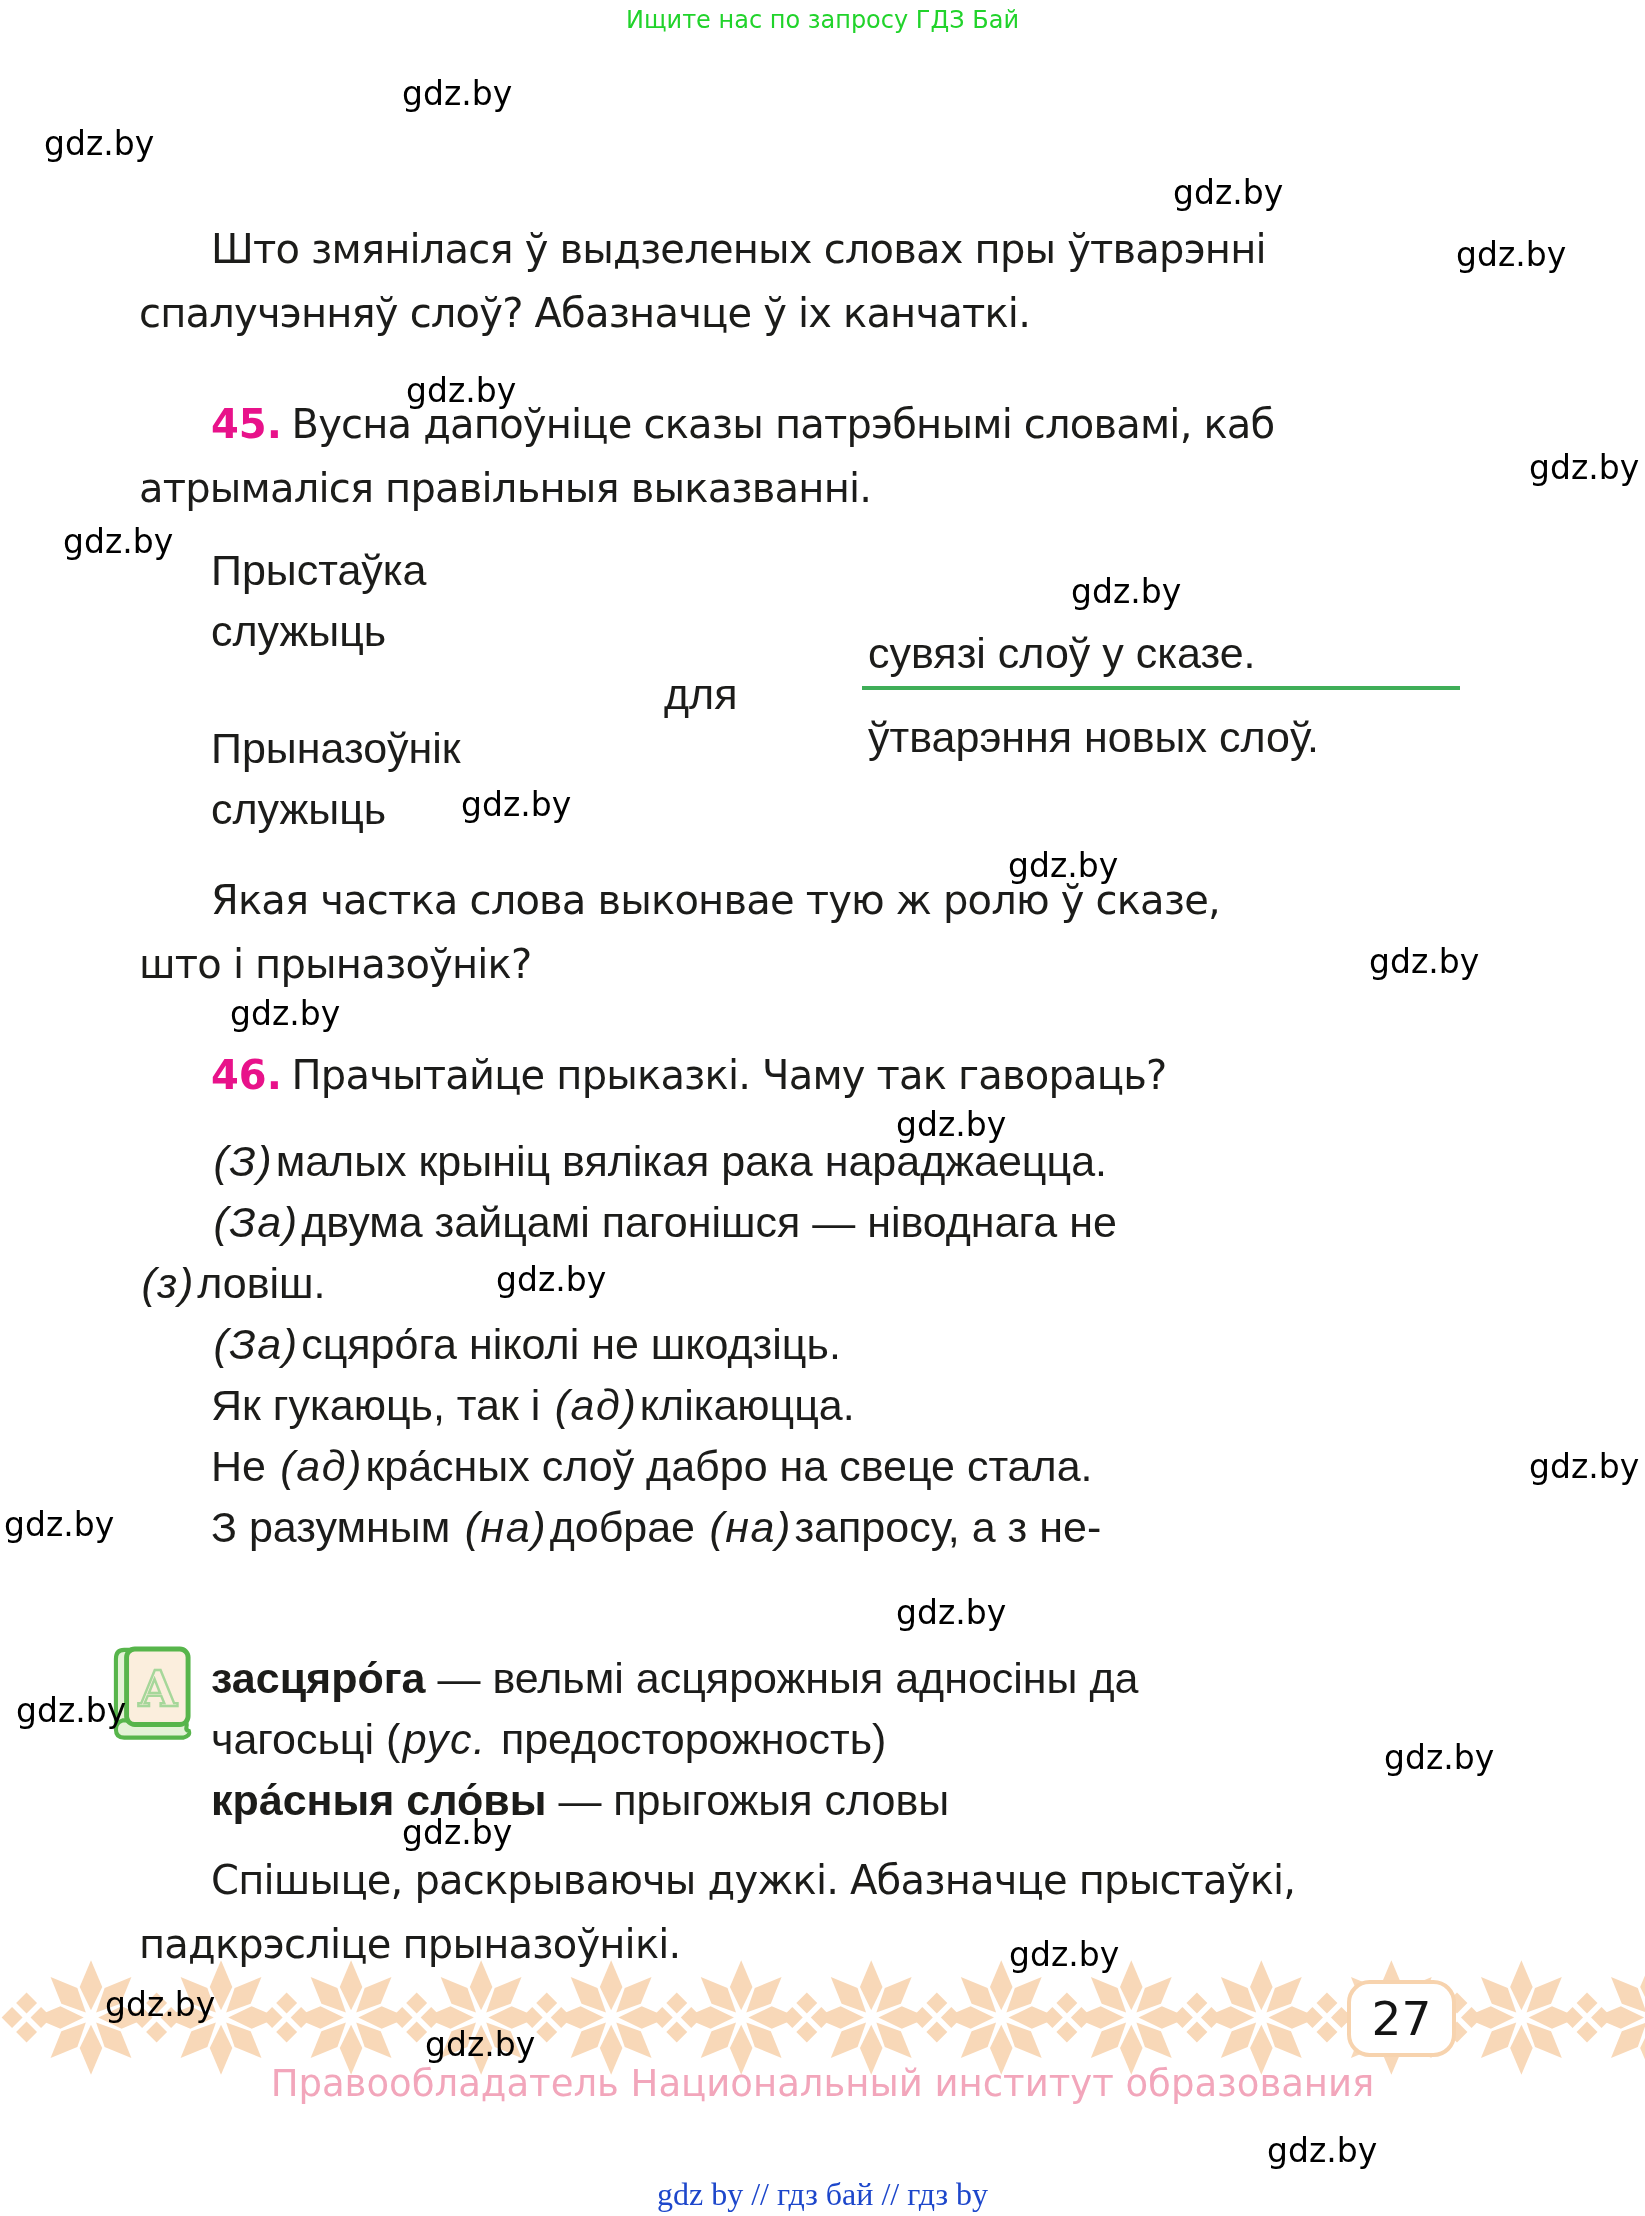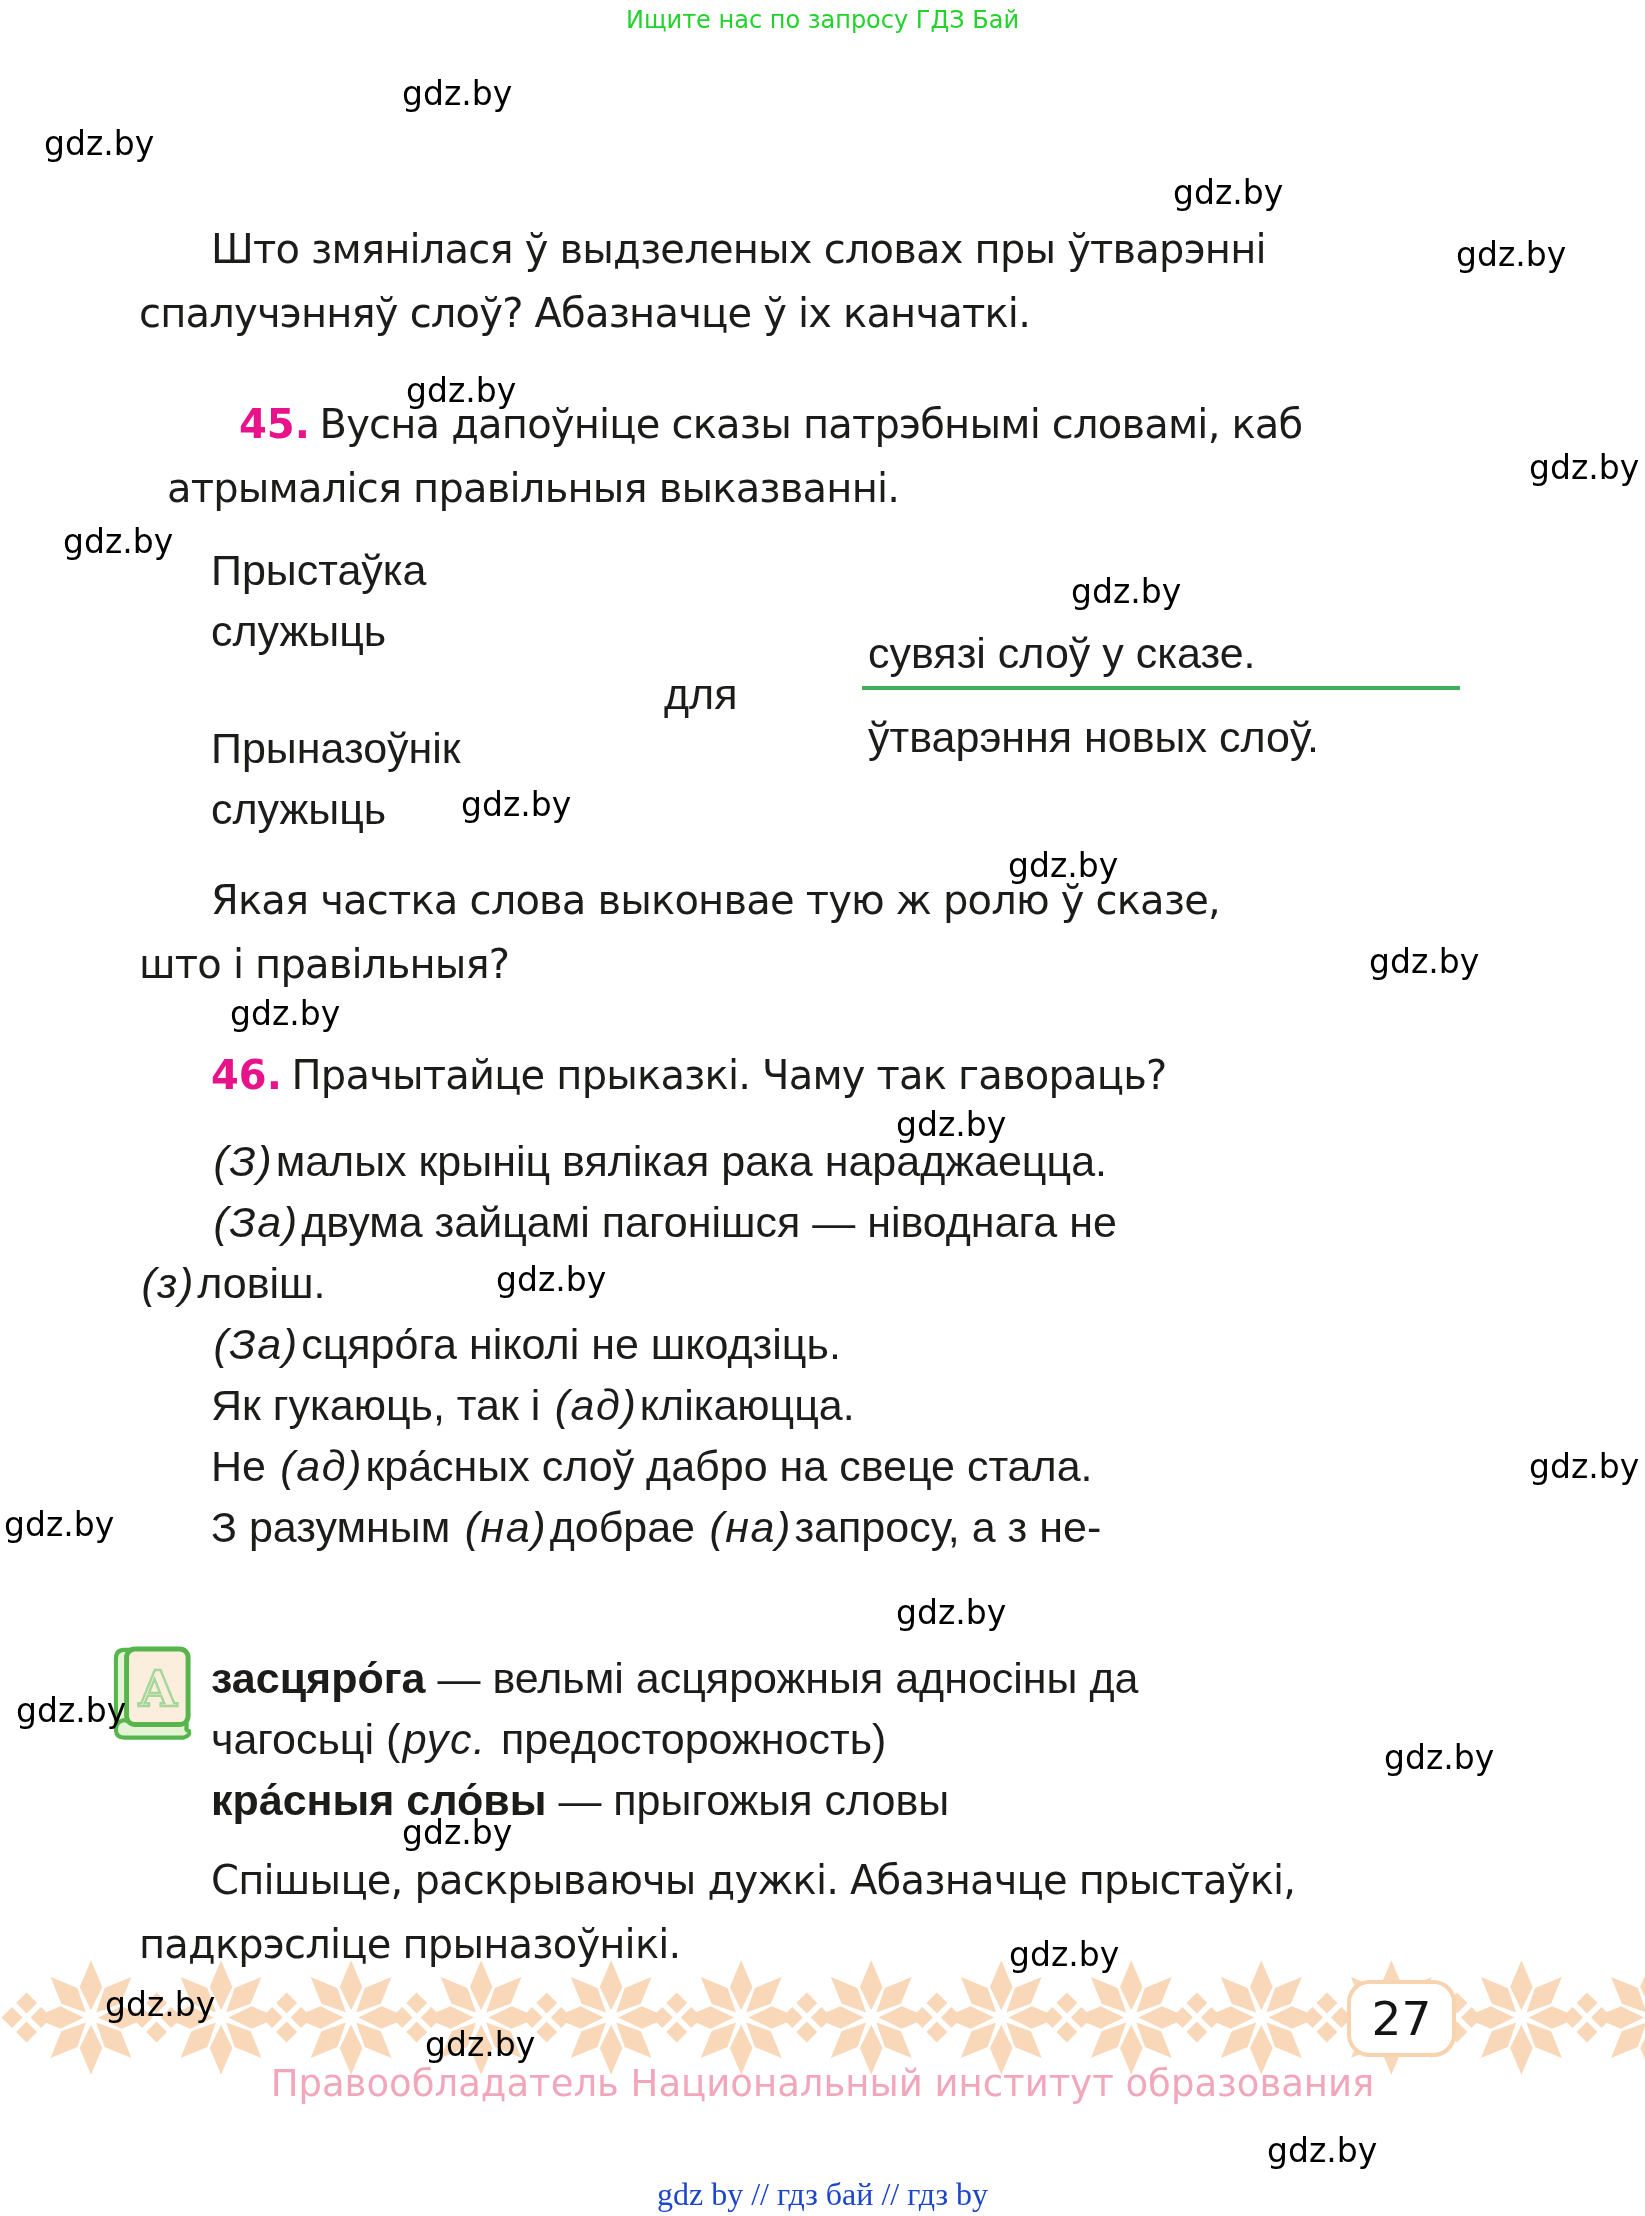--- a/index.html
+++ b/index.html
@@ -39,21 +39,21 @@
     position:absolute; top:2062px; left:0; width:100%; text-align:center;
     font-family:"DejaVu Sans","Liberation Sans",sans-serif; font-size:37px; color:#f2a6bb; z-index:3;
   }
   #footer-links {
     position:absolute; top:2176px; left:0; width:100%; text-align:center;
     font-family:Liberation Serif, serif; font-size:32px; color:#1d47cb; z-index:3;
   }
   #book-icon { position:absolute; left:111px; top:1646px; z-index:2; }
   
   #intro    { left:139px; top:217px;  width:1417px; }
-  #ex45     { left:139px; top:392px;  width:1417px;margin-left:28px; }
+  #ex45     { left:139px; top:392px;  width:1417px; }
   #question { left:139px; top:868px; width:1417px; }
   #ex46     { left:139px; top:1043px; width:1417px; }
   #proverbs { left:139px; top:1131px; width:1450px; }
   #vocab    { left:211px; top:1648px; width:1369px; }
   #final    { left:139px; top:1848px; width:1417px; }
 </style>
 </head>
 <body>
 
 <div id="page">
@@ -74,21 +74,21 @@
   <div class="scheme-item serif" style="left:211px; top:607px;">служыць</div>
   <div class="scheme-item serif" style="left:211px; top:724px;">Прыназоўнік</div>
   <div class="scheme-item serif" style="left:211px; top:785px;">служыць</div>
   <div class="scheme-item serif" style="left:664px; top:670px;">для</div>
   <div class="scheme-item serif" style="left:868px; top:629px;">сувязі слоў у сказе.</div>
   <div id="green-rule"></div>
   <div class="scheme-item serif" style="left:868px; top:713px;">ўтварэння новых слоў.</div>
 
   <div id="question" class="abs sans">
       <div class="line ind"><span>Якая частка слова выконвае тую ж ролю ў сказе,</span></div>
-      <div class="line"><span>што і правільныя?</span></div>
+      <div class="line"><span>што і прыназоўнік?</span></div>
     </div>
 
   <div id="ex46" class="abs sans">
       <div class="line ind"><span class="num">46.</span><span>Прачытайце прыказкі. Чаму так гавораць?</span></div>
     </div>
 
   <div id="proverbs" class="abs serif">
       <div class="line ind"><span class="it">(З)</span><span>малых крыніц вялікая рака нараджаецца.</span></div>
       <div class="line ind"><span class="it">(За)</span><span>двума зайцамі пагонішся — ніводнага не</span></div>
       <div class="line"><span class="it">(з)</span><span>ловіш.</span></div>

